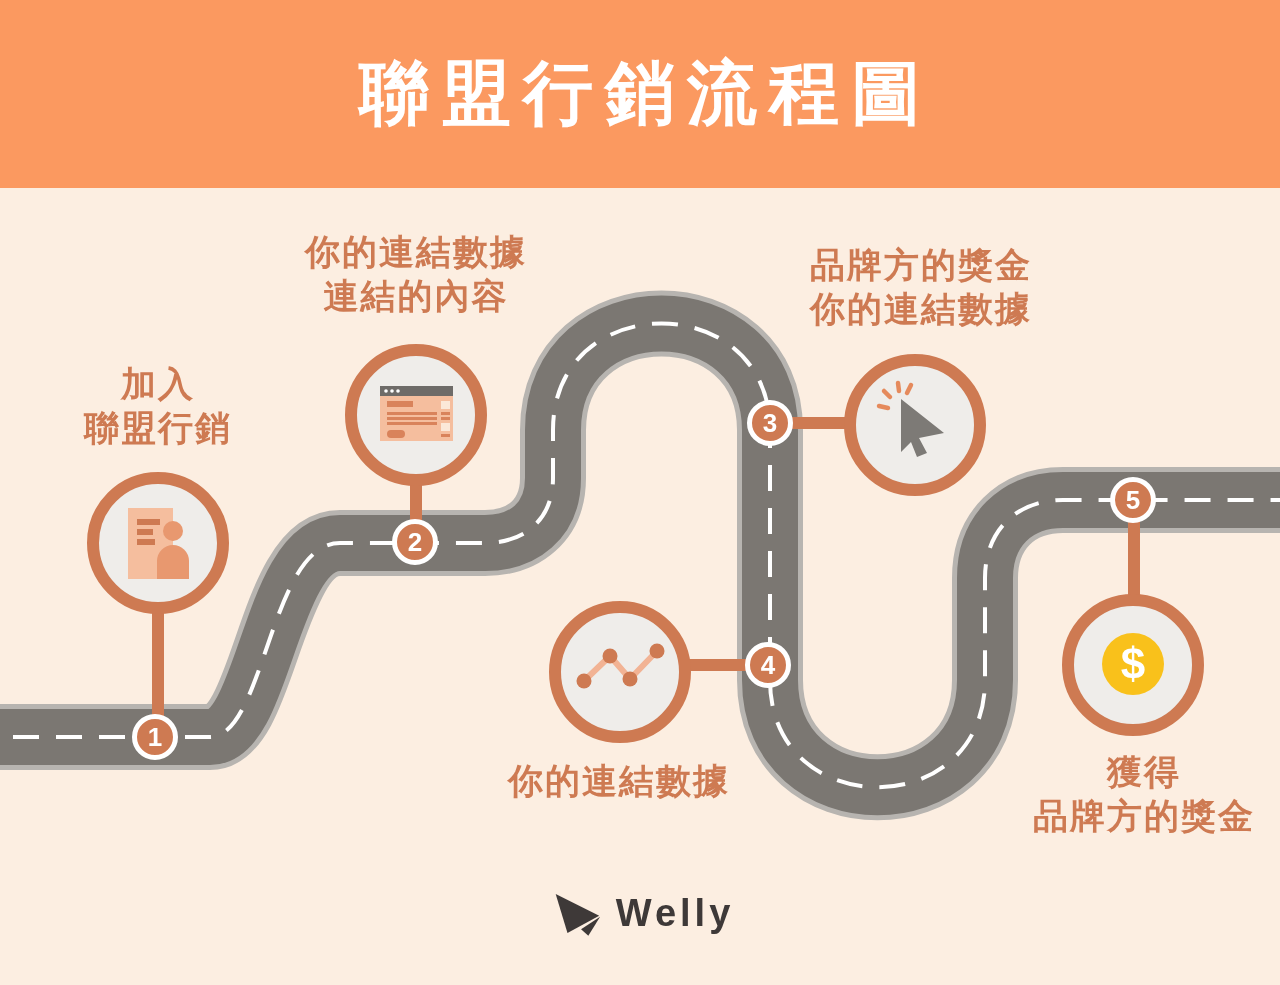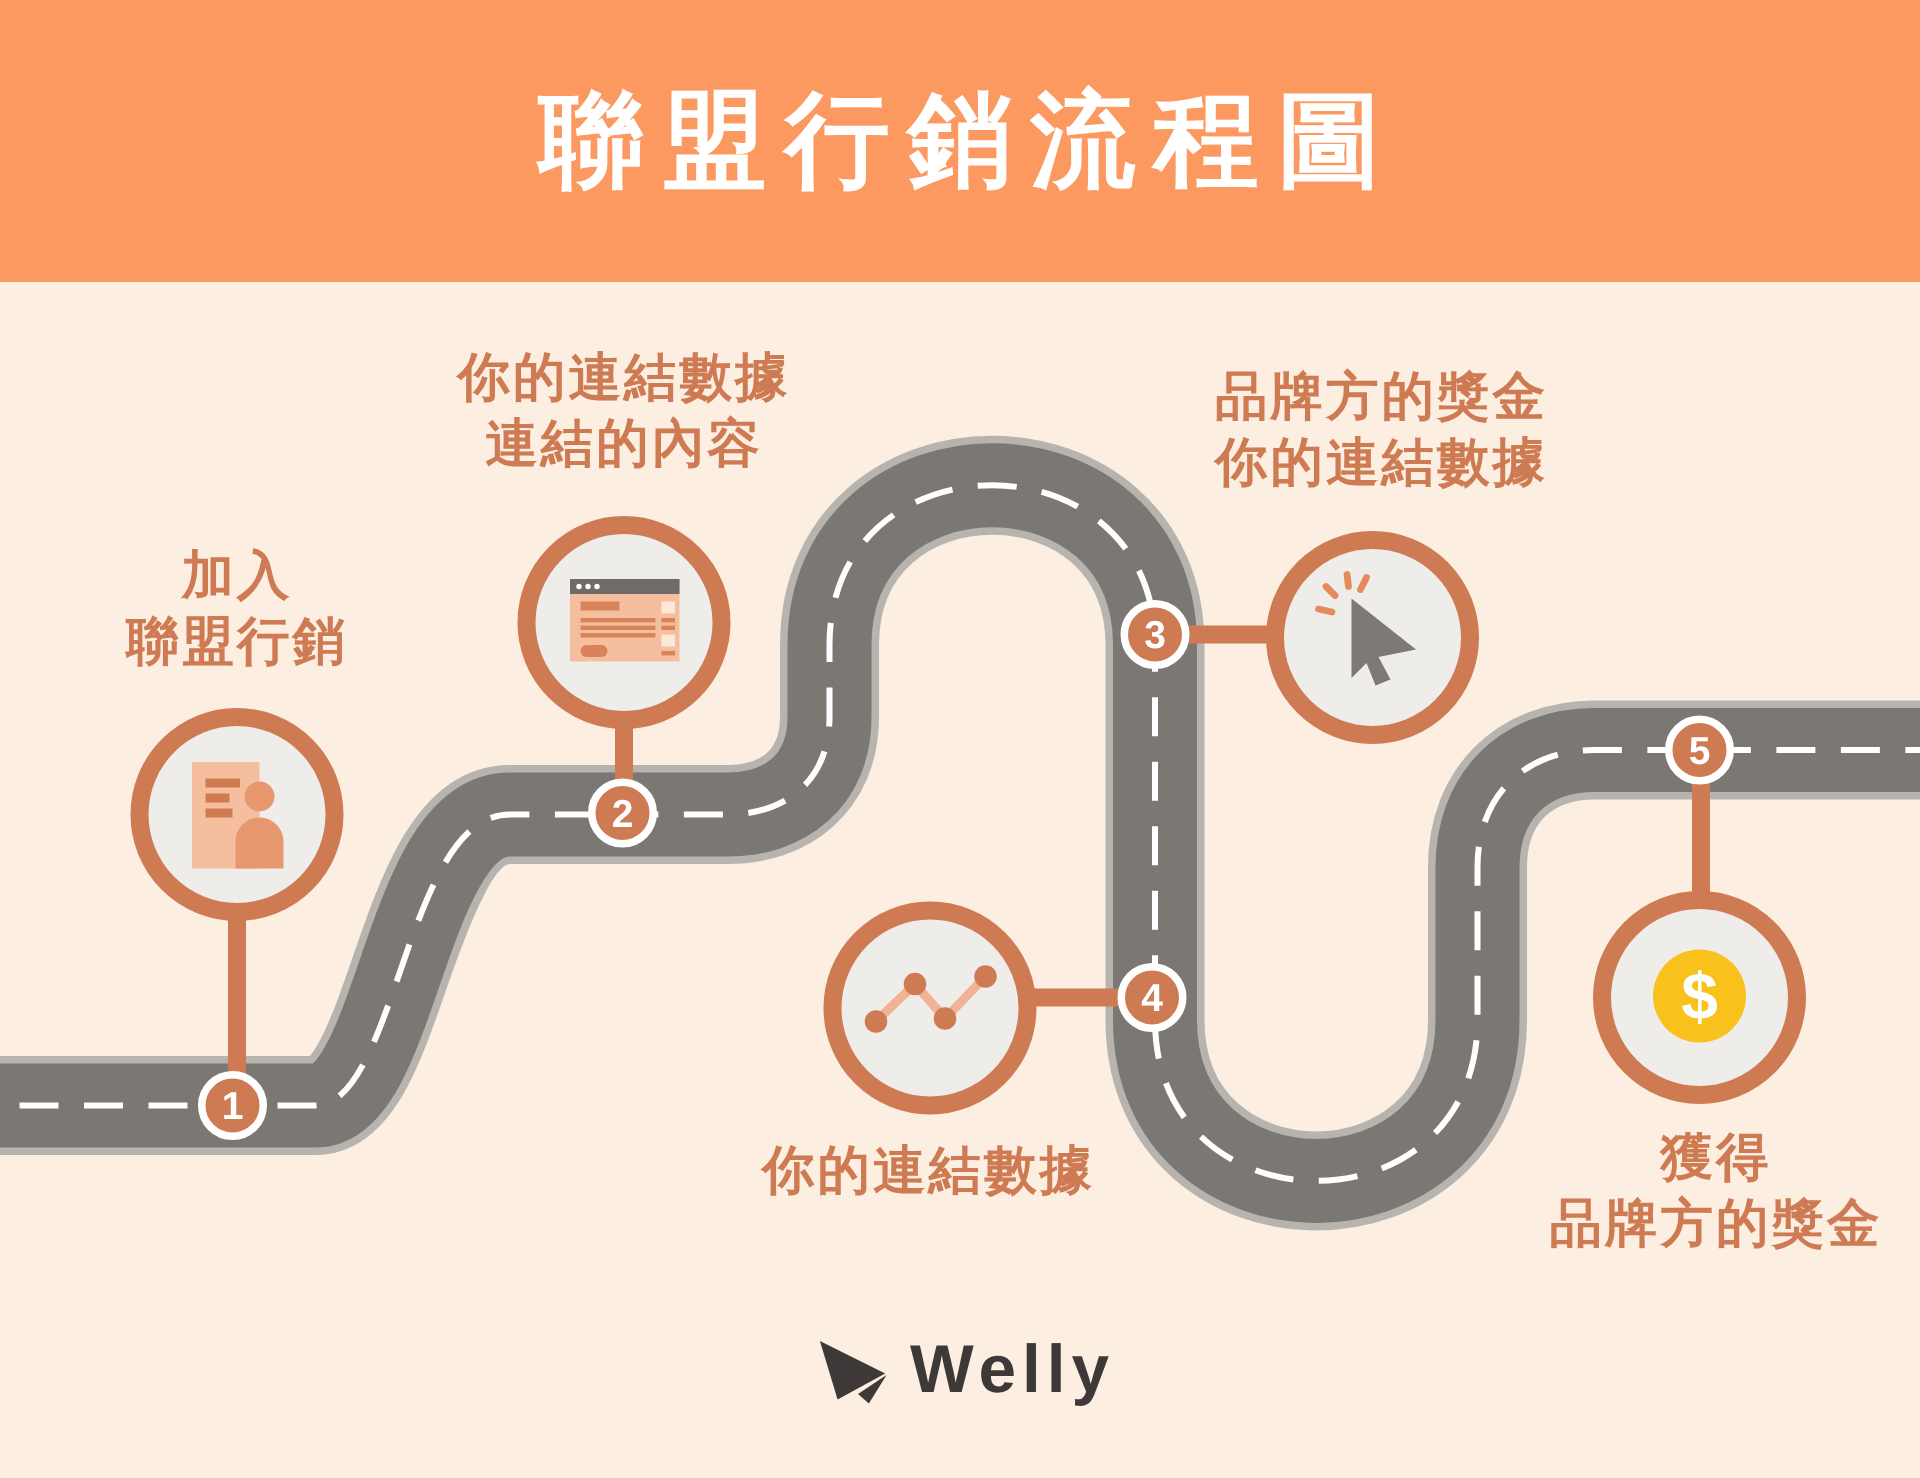--- a/index.html
+++ b/index.html
@@ -53,21 +53,21 @@
     text-align:center;color:var(--accent);
     font-size:35px;font-weight:700;letter-spacing:2px;line-height:1.25;
     z-index:2;white-space:nowrap;
   }
   .label span{display:block;}
   .brand{
     position:absolute;left:640px;top:886px;transform:translateX(-50%);
     display:flex;align-items:center;gap:12px;z-index:2;
   }
   .brand-name{
-    color:var(--ink);font-size:45px;font-weight:700;letter-spacing:4px;
+    color:var(--ink);font-size:38px;font-weight:700;letter-spacing:4px;
   }
 </style>
 </head>
 <body>
 
 <div class="stage">
 
   <div class="header">
     <div class="title">聯盟行銷流程圖</div>
   </div>

